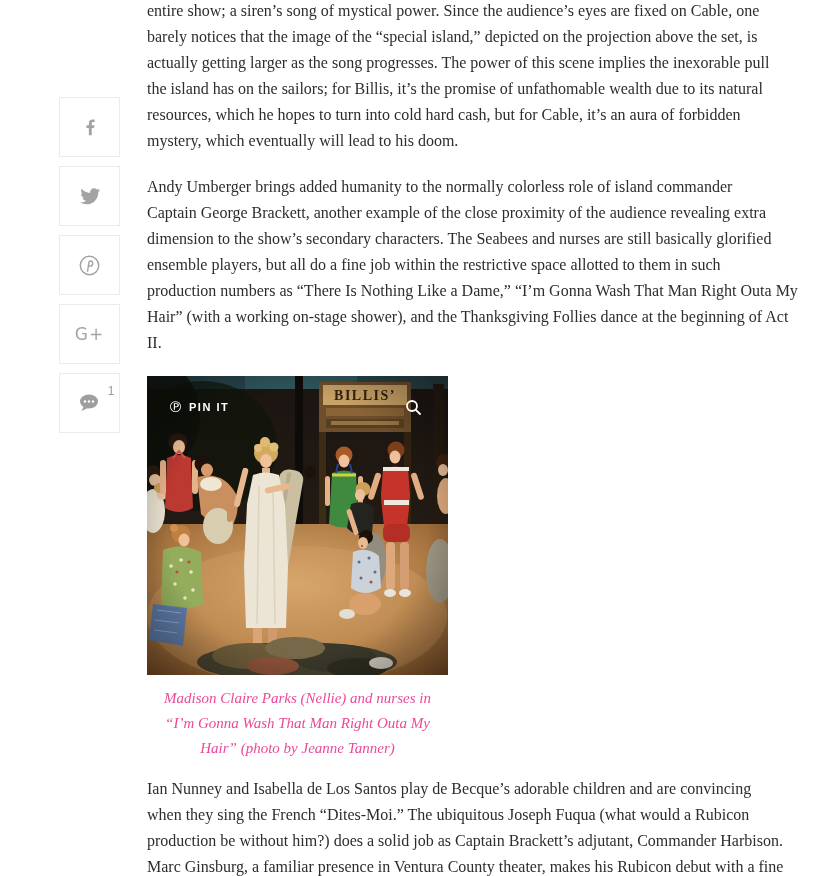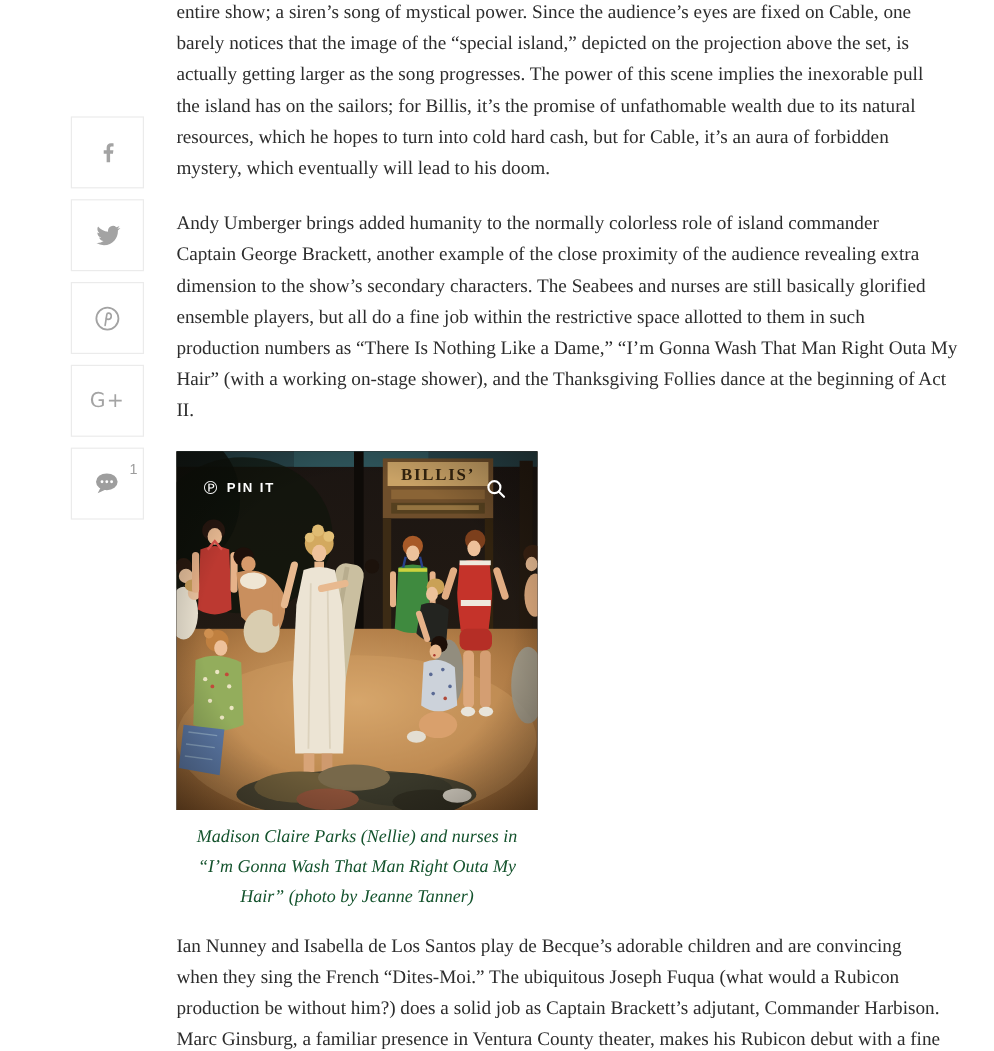--- a/index.html
+++ b/index.html
@@ -47,21 +47,21 @@
     position:absolute; left:21px; top:22px;
     display:flex; align-items:center; gap:6px;
     color:#ffffff; font-family:"Liberation Sans", sans-serif;
     font-size:11px; font-weight:bold; letter-spacing:1.5px; cursor:pointer;
   }
   .pinit .p-glyph { font-family:"DejaVu Sans", sans-serif; font-size:15px; font-weight:normal; letter-spacing:0; }
   .zoom-btn { position:absolute; right:26px; top:23px; cursor:pointer; }
 
   figcaption {
     margin-top:11px; width:301px; text-align:center;
-    font-style:italic; font-size:15px; line-height:25px; color:#14532d;
+    font-style:italic; font-size:15px; line-height:25px; color:#ec4899;
     white-space:pre-line;
   }
   .after-figure { margin-top:15px; }
 </style>
 </head>
 <body>
 
 <div class="page">
 
   <aside class="share-rail">

